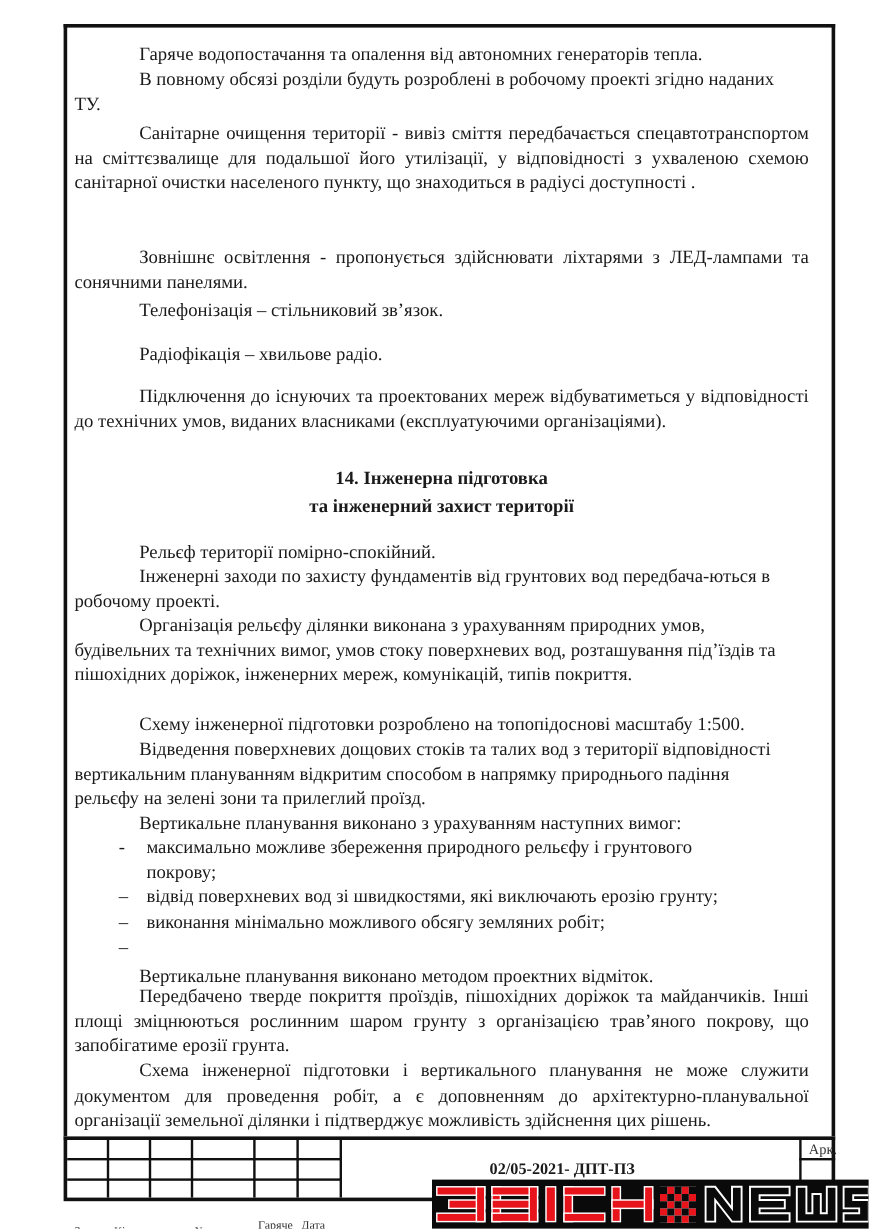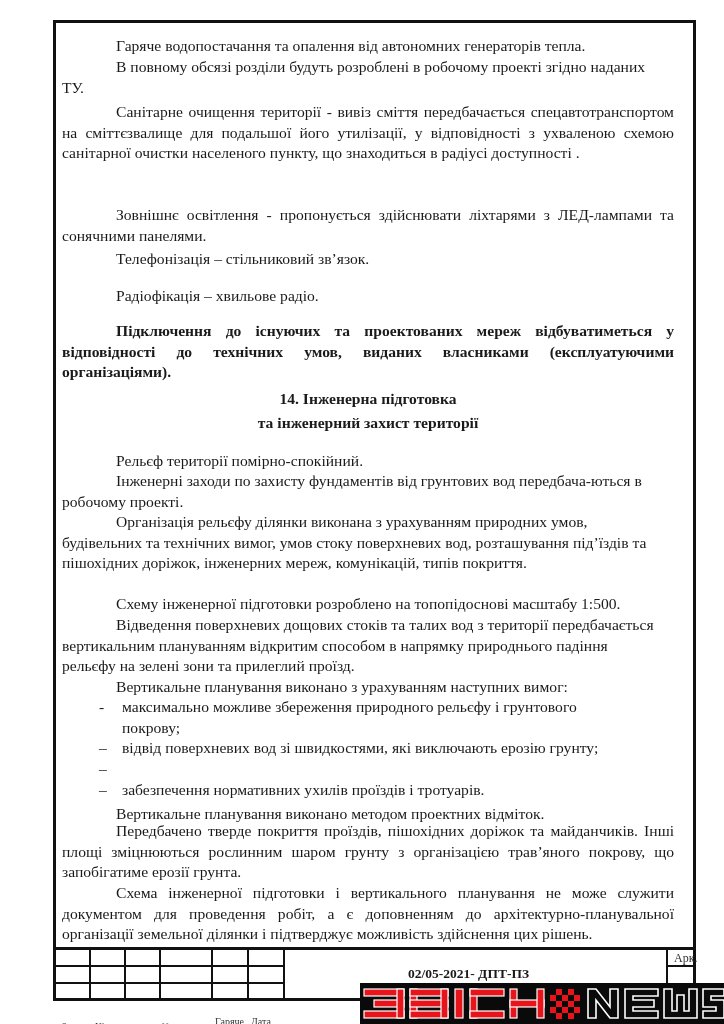--- a/index.html
+++ b/index.html
@@ -4,21 +4,21 @@
 <style>
   html, body { margin:0; padding:0; background:#ffffff; }
   body { width:724px; height:1024px; position:relative; overflow:hidden;
          font-family:"Liberation Serif", "DejaVu Serif", serif; color:#1a1a1a; }
   .frame { position:absolute; left:53px; top:20px; width:643px; height:930px;
            border:3px solid #111; border-bottom:none; box-sizing:border-box; }
   .text { position:absolute; left:62px; width:612px; font-size:15.6px; line-height:20.6px; }
   .p { position:absolute; left:0; width:612px; margin:0; }
   .indent { text-indent:54px; }
   .just { text-align:justify; text-align-last:left; }
-  .bold { font-weight:bold; }
+  .bold { font-weight:normal; }
   .heading { position:absolute; left:0; width:612px; text-align:center; font-weight:bold; font-size:15.6px; line-height:23px; }
   .bullet { position:absolute; left:0; width:612px; padding-left:60px; box-sizing:border-box; }
   .bullet .dash { position:absolute; left:37px; top:0; }
 
   
   .tb { position:absolute; left:53px; top:947px; width:643px; height:54px; border:3px solid #111; border-top:3px solid #111; box-sizing:border-box; background:#fff; }
   .tb .vl { position:absolute; top:0; bottom:0; width:2px; background:#111; }
   .tb .hl { position:absolute; left:0; height:2px; background:#111; }
   .tb .lbl { position:absolute; font-size:10px; color:#333; line-height:12px;margin-top:36px; }
   .tb .code { position:absolute; left:352px; top:16px; font-weight:bold; font-size:13.5px; }
@@ -41,37 +41,37 @@
   <p class="p indent" style="top:250px;">Радіофікація – хвильове радіо.</p>
   <p class="p indent just bold" style="top:285px;">Підключення до існуючих та проектованих мереж відбуватиметься у відповідності до технічних умов, виданих власниками (експлуатуючими організаціями).</p>
 
   <div class="heading" style="top:351px;">14. Інженерна підготовка</div>
   <div class="heading" style="top:375px;">та інженерний захист території</div>
 
   <p class="p indent" style="top:415px;">Рельєф території помірно-спокійний.</p>
   <p class="p indent" style="top:435px;width:590px;">Інженерні заходи по захисту фундаментів від грунтових вод передбача-ються  в робочому проекті.</p>
   <p class="p indent" style="top:476px;width:600px;">Організація рельєфу ділянки  виконана з урахуванням природних умов, будівельних та технічних вимог, умов стоку поверхневих вод, розташування під’їздів та пішохідних доріжок, інженерних мереж, комунікацій, типів покриття.</p>
   <p class="p indent" style="top:558px;">Схему інженерної підготовки розроблено на топопідоснові масштабу 1:500.</p>
-  <p class="p indent" style="top:579px;width:600px;">Відведення поверхневих дощових стоків та талих вод з території передбачається вертикальним плануванням відкритим способом в напрямку природнього падіння рельєфу на зелені зони та прилеглий проїзд.</p>
+  <p class="p indent" style="top:579px;width:600px;">Відведення поверхневих дощових стоків та талих вод з території відповідності вертикальним плануванням відкритим способом в напрямку природнього падіння рельєфу на зелені зони та прилеглий проїзд.</p>
   <p class="p indent" style="top:641px;">Вертикальне планування виконано з урахуванням наступних вимог:</p>
 
   <div class="bullet" style="top:661px;width:560px;">
     <span class="dash">-</span>
     <span>максимально можливе збереження природного рельєфу і грунтового покрову;</span>
   </div>
   <div class="bullet" style="top:702px;">
     <span class="dash">–</span>
     <span>відвід поверхневих вод зі швидкостями, які виключають ерозію грунту;</span>
   </div>
   <div class="bullet" style="top:723px;">
     <span class="dash">–</span>
+    <span> виконання мінімально можливого обсягу земляних робіт;</span>
   </div>
   <div class="bullet" style="top:744px;">
     <span class="dash">–</span>
-    <span>забезпечення нормативних ухилів проїздів і тротуарів.</span>
   </div>
 
   <p class="p indent" style="top:768px;">Вертикальне планування виконано методом проектних відміток.</p>
   <p class="p indent just" style="top:785px;">Передбачено тверде покриття проїздів, пішохідних доріжок та майданчиків. Інші площі зміцнюються рослинним шаром грунту з організацією трав’яного покрову, що запобігатиме ерозії грунта.</p>
   <p class="p indent just" style="top:847px;">Схема інженерної підготовки і вертикального планування не може служити документом для проведення робіт, а є доповненням до архітектурно-планувальної організації земельної ділянки і підтверджує можливість здійснення цих рішень.</p>
 </div>
 
 <div class="tb">
   <div class="hl" style="top:15px;width:228px;"></div>
   <div class="hl" style="top:32px;width:228px;"></div>

